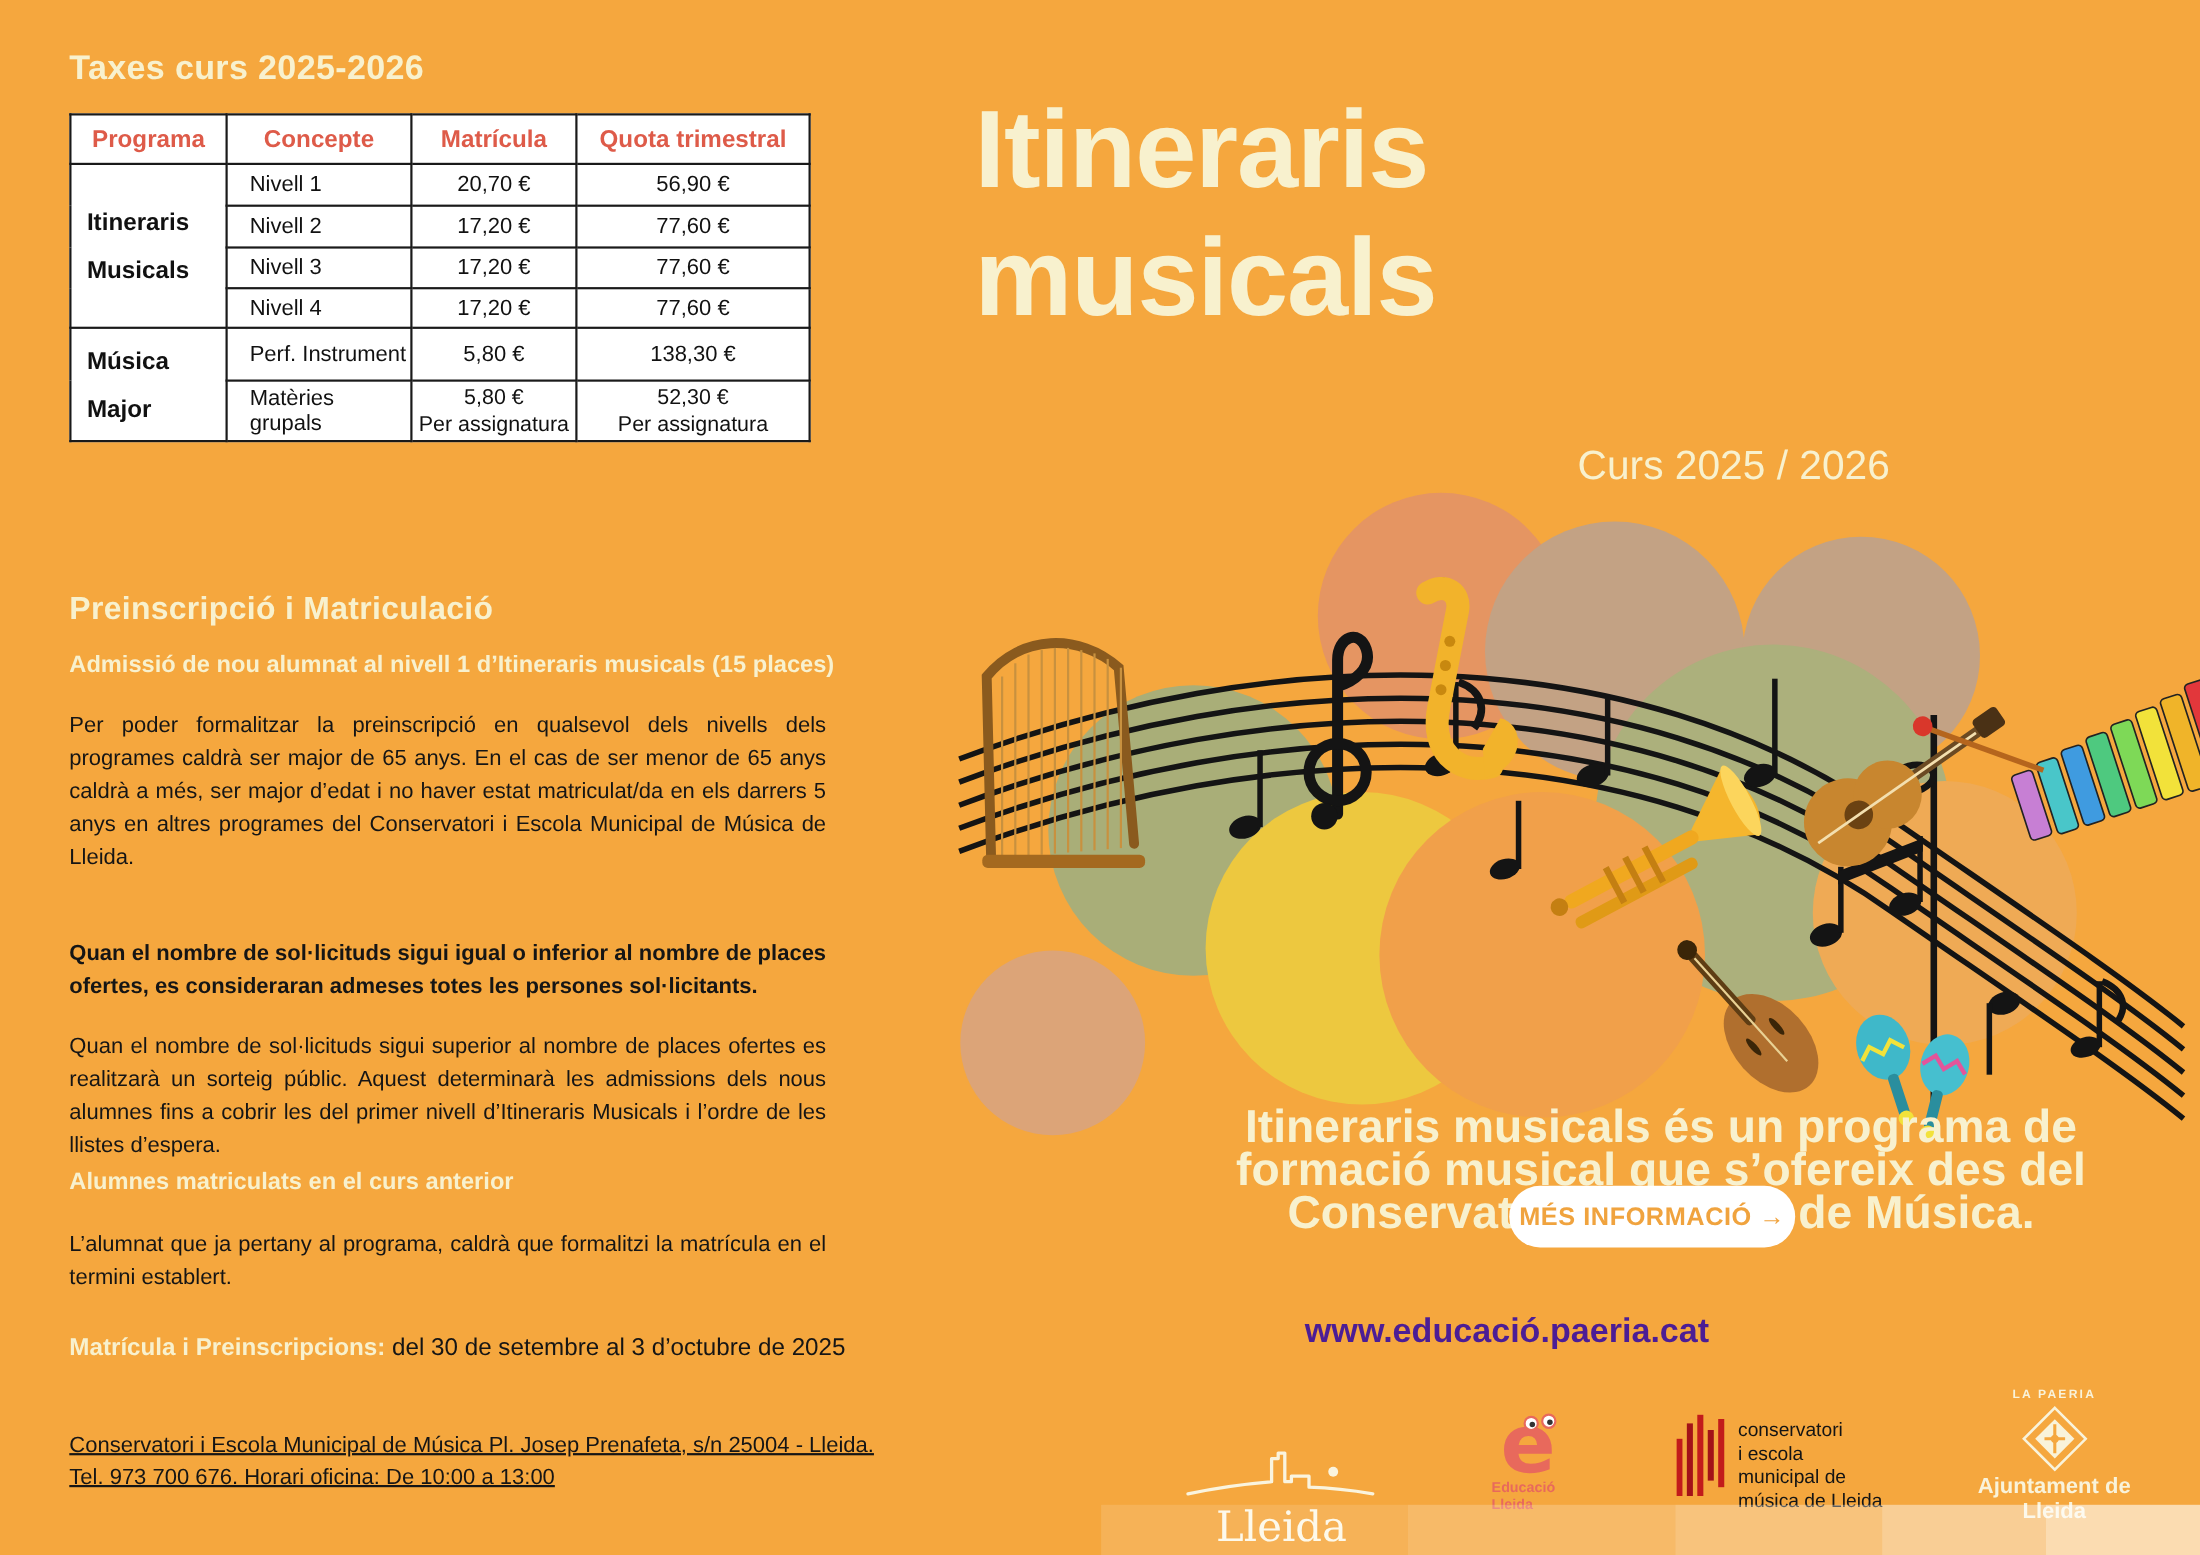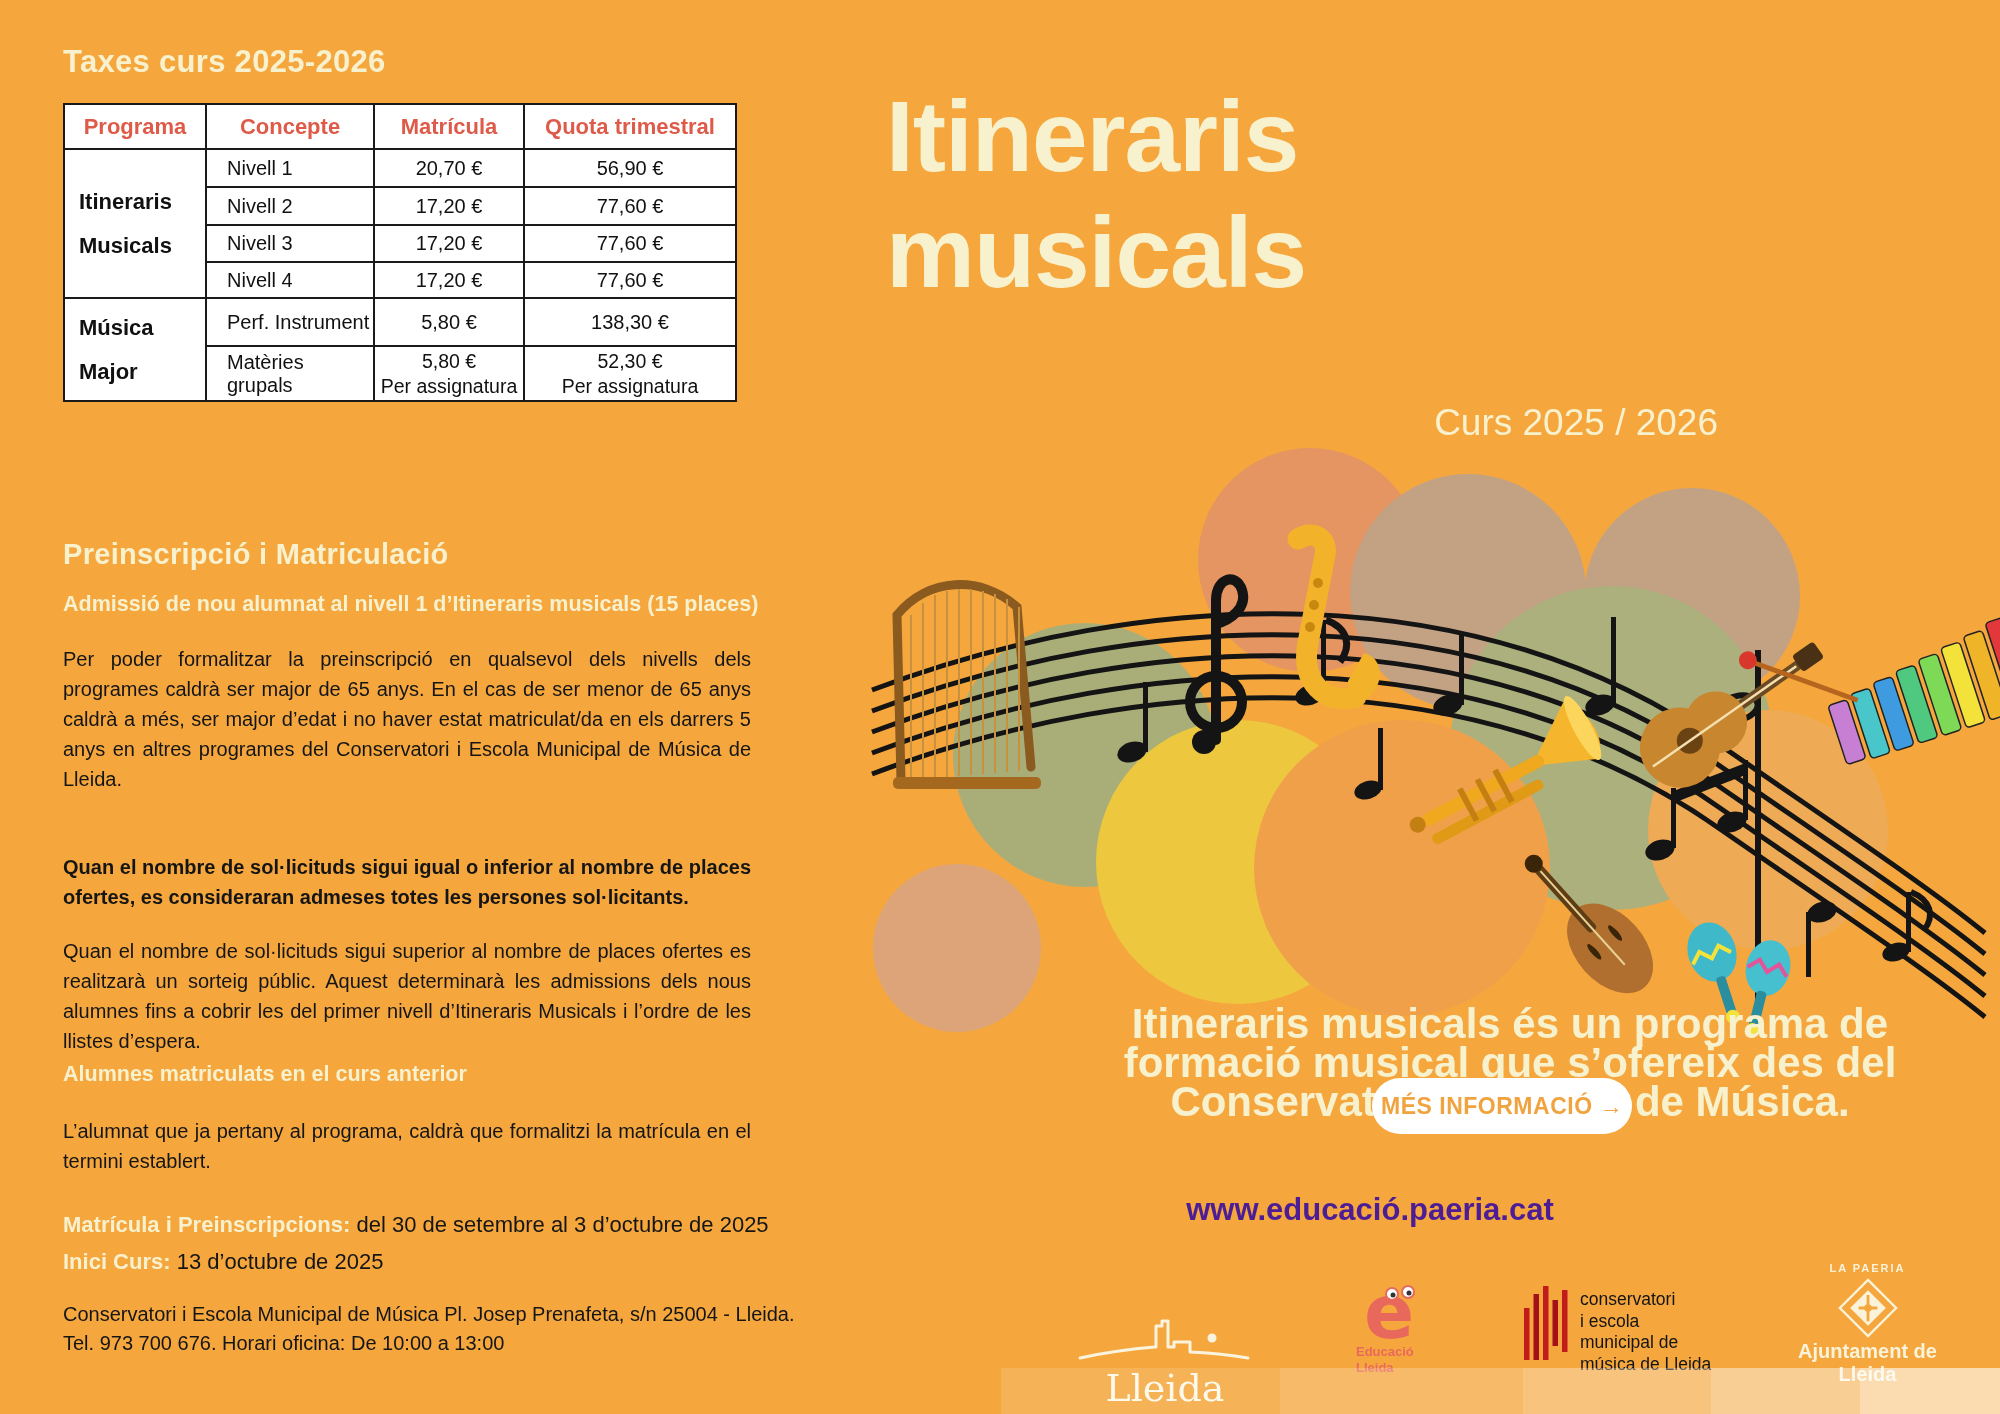--- a/index.html
+++ b/index.html
@@ -119,24 +119,23 @@
   <p>Per poder formalitzar la preinscripció en qualsevol dels nivells dels programes caldrà ser major de 65 anys. En el cas de ser menor de 65 anys caldrà a més, ser major d’edat i no haver estat matriculat/da en els darrers 5 anys en altres programes del Conservatori i Escola Municipal de Música de Lleida.</p>
 </div>
 <div class="abs body-par" style="left:63px;top:852px;font-weight:bold;">Quan el nombre de sol·licituds sigui igual o inferior al nombre de places ofertes, es consideraran admeses totes les persones sol·licitants.</div>
 <div class="abs body-par" style="left:63px;top:936px;">Quan el nombre de sol·licituds sigui superior al nombre de places ofertes es realitzarà un sorteig públic. Aquest determinarà les admissions dels nous alumnes fins a cobrir les del primer nivell d’Itineraris Musicals i l’ordre de les llistes d’espera.</div>
 
 <div class="abs h3 cream" style="left:63px;top:1062px;">Alumnes matriculats en el curs anterior</div>
 <div class="abs body-par" style="left:63px;top:1116px;">L’alumnat que ja pertany al programa, caldrà que formalitzi la matrícula en el termini establert.</div>
 
 <div class="abs date-line" style="left:63px;top:1206px;">
   <div><span class="lab">Matrícula i Preinscripcions:</span><span class="val"> del 30 de setembre al 3 d’octubre de 2025</span></div>
-  <div><span class="lab">Inici Curs:</span><span class="val"> 13 d’octubre de 2025</span></div>
 </div>
 
-<div class="abs addr" style="left:63px;top:1300px;">
+<div class="abs addr" style="left:63px;top:1300px;text-decoration:underline;">
   <div>Conservatori i Escola Municipal de Música Pl. Josep Prenafeta, s/n 25004 - Lleida.</div>
   <div>Tel. 973 700 676. Horari oficina: De 10:00 a 13:00</div>
 </div>
 
 <div class="abs big-title cream">Itineraris musicals</div>
 <div class="abs curs cream">Curs 2025 / 2026</div>
 
 <svg class="abs" style="left:850px;top:380px;" width="1150" height="660" viewBox="850 380 1150 660">
   <g>
     <circle cx="1310" cy="560" r="112" fill="#E59562"></circle>

